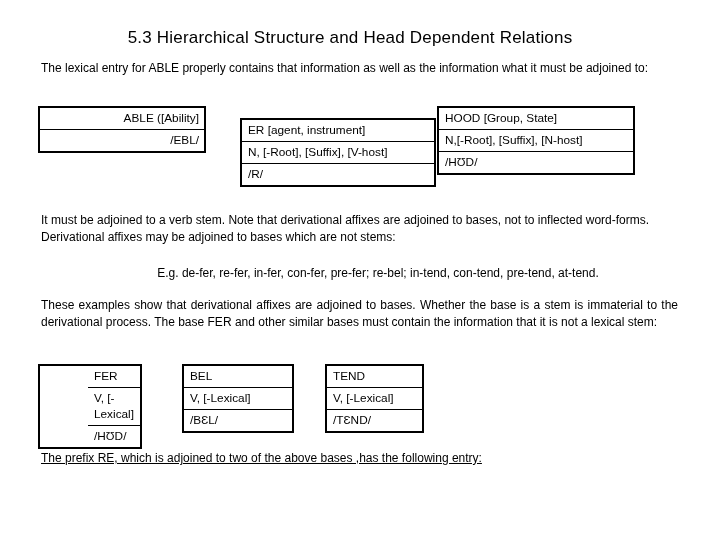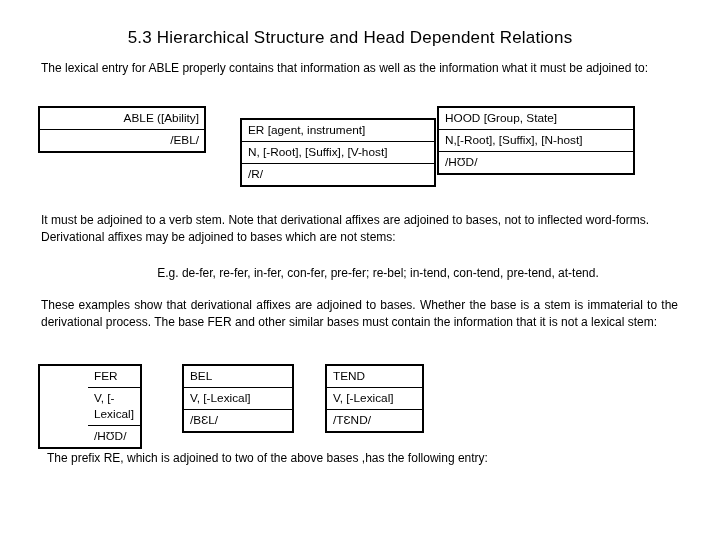--- a/index.html
+++ b/index.html
@@ -58,24 +58,25 @@
     width: 600px;
     text-align: center;
   }
   .para-justified {
     left: 41px;
     top: 297px;
     width: 637px;
     text-align: justify;
   }
   .para-bottom {
-    left: 47px;
+    left: 41px;
     top: 450px;
     width: 640px;
     text-align: left;
+    text-decoration: underline;
   }
 
   
   .lex-table {
     position: absolute;
     border: 2px solid #000;
     box-sizing: border-box;
     background: #fff;
   }
   .lex-row {

